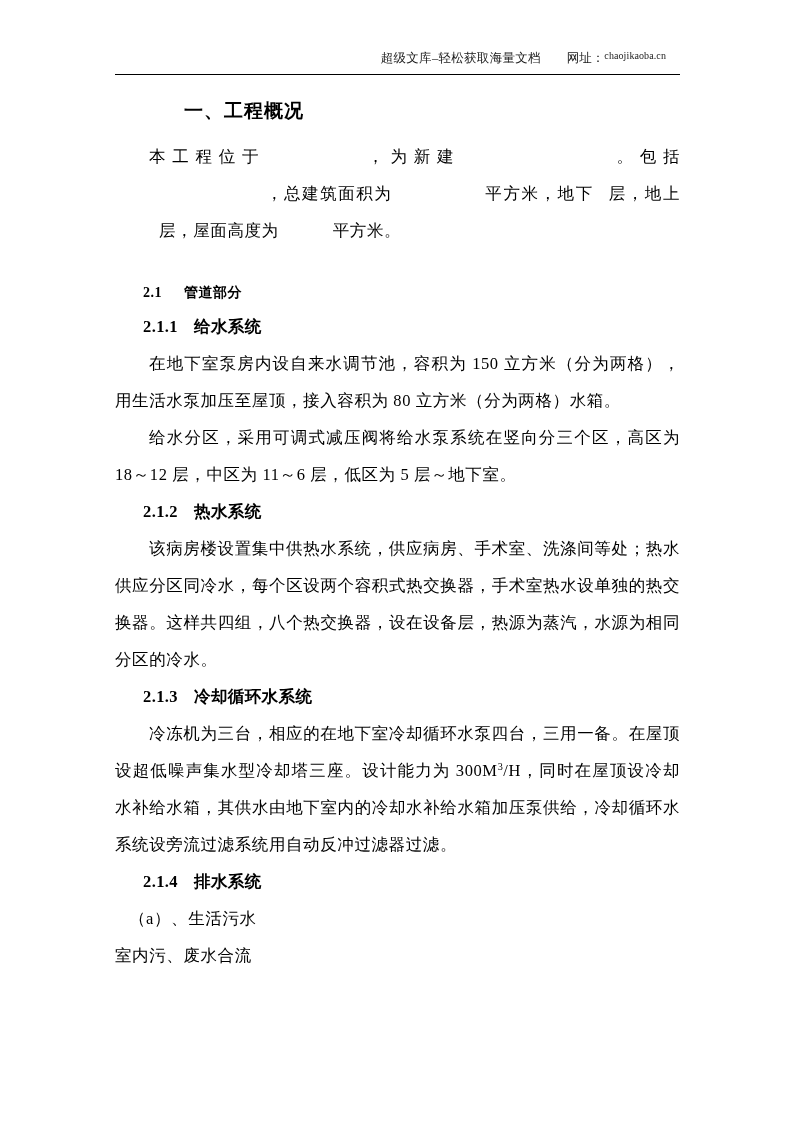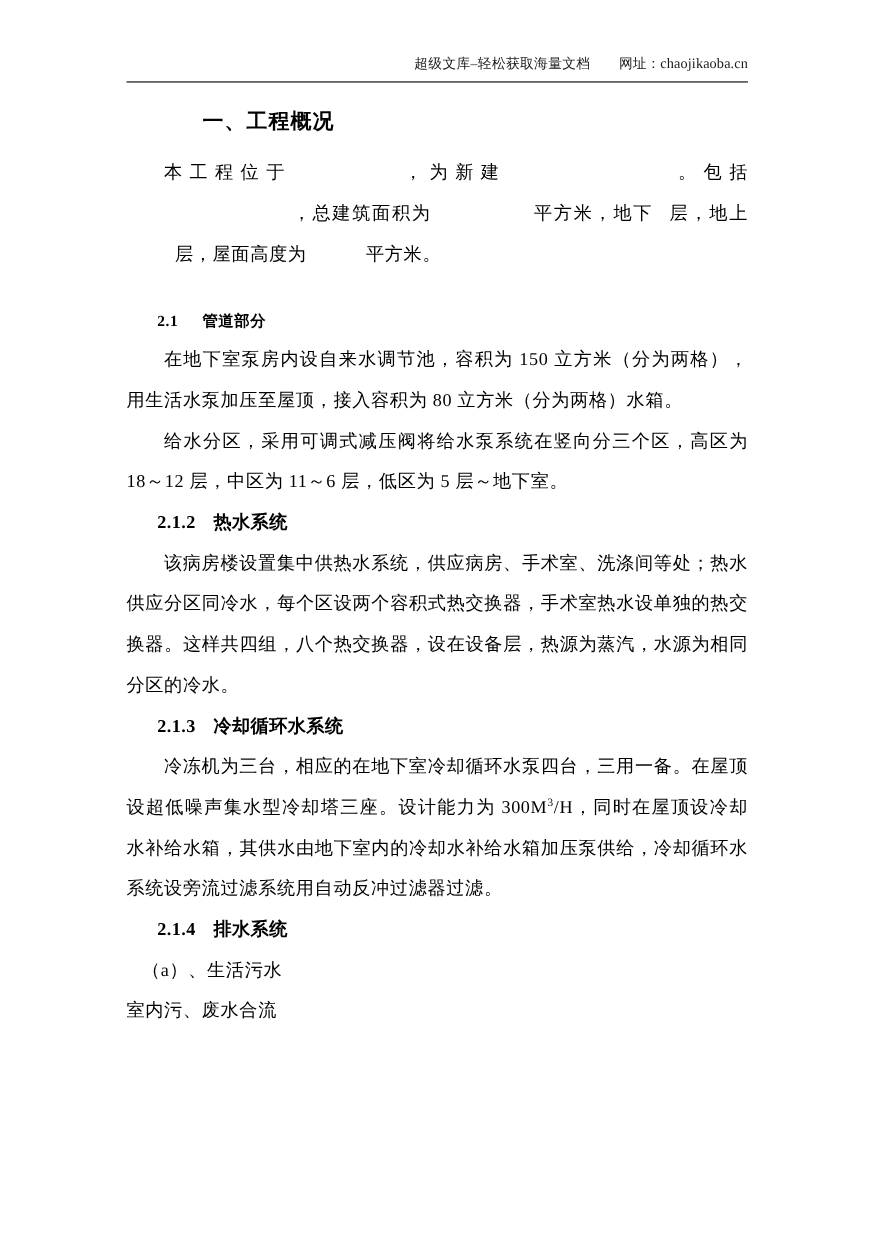--- a/index.html
+++ b/index.html
@@ -16,21 +16,21 @@
     position: relative;
     width: 793px;
     height: 1122px;
     background: #ffffff;
     overflow: hidden;
     box-sizing: border-box;
   }
   
   .header {
     position: absolute;
-    left: 115px;
+    left: 101px;
     top: 50px;
     width: 565px;
     height: 26px;
     box-sizing: border-box;
     display: flex;
     justify-content: flex-end;
     align-items: flex-start;
     white-space: nowrap;
     text-align: right;
   }
@@ -44,21 +44,21 @@
     display: inline-block;
     width: 26px;
   }
   .header .hdr-label {
     font-family: "Liberation Serif", "DejaVu Serif", serif;
     font-size: 12.5px;
     color: #1a1a1a;
   }
   .header .hdr-url {
     font-family: "Liberation Serif", "DejaVu Serif", serif;
-    font-size: 13px;
+    font-size: 10px;
     color: #1a1a1a;
     letter-spacing: 0.1px;
   }
   .header-rule {
     position: absolute;
     left: 115px;
     top: 74px;
     width: 565px;
     height: 0;
     border-top: 1.6px solid #000000;
@@ -176,20 +176,21 @@
 
     <h1 class="h1">一、工程概况</h1>
 
     <p class="para indent2"><span>本工程位于</span><span class="blank b-loc"></span><span>，为新建</span><span class="blank b-type"></span><span>。包括</span><span class="blank b-type"></span><span>，总建筑面积为</span><span class="blank b-area"></span><span>平方米，地下</span><span class="blank b-floor"></span><span>层，地上</span><span class="blank b-up"></span><span>层，屋面高度为</span><span class="blank b-hgt"></span><span>平方米。</span></p>
 
     <div class="sp-block"></div>
 
 
     <h2 class="h2"><span class="num">2.1</span><span class="gap"></span><span>管道部分</span></h2>
 
+    <h3 class="h3"><span>2.1.1</span><span class="gap"></span><span>给水系统</span></h3>
 
     <p class="para indent2">在地下室泵房内设自来水调节池，容积为 150 立方米（分为两格），用生活水泵加压至屋顶，接入容积为 80 立方米（分为两格）水箱。</p>
     <p class="para indent2">给水分区，采用可调式减压阀将给水泵系统在竖向分三个区，高区为 18～12 层，中区为 11～6 层，低区为 5 层～地下室。</p>
 
     <h3 class="h3"><span>2.1.2</span><span class="gap"></span><span>热水系统</span></h3>
 
     <p class="para indent2">该病房楼设置集中供热水系统，供应病房、手术室、洗涤间等处；热水供应分区同冷水，每个区设两个容积式热交换器，手术室热水设单独的热交换器。这样共四组，八个热交换器，设在设备层，热源为蒸汽，水源为相同分区的冷水。</p>
 
     <h3 class="h3"><span>2.1.3</span><span class="gap"></span><span>冷却循环水系统</span></h3>
 

